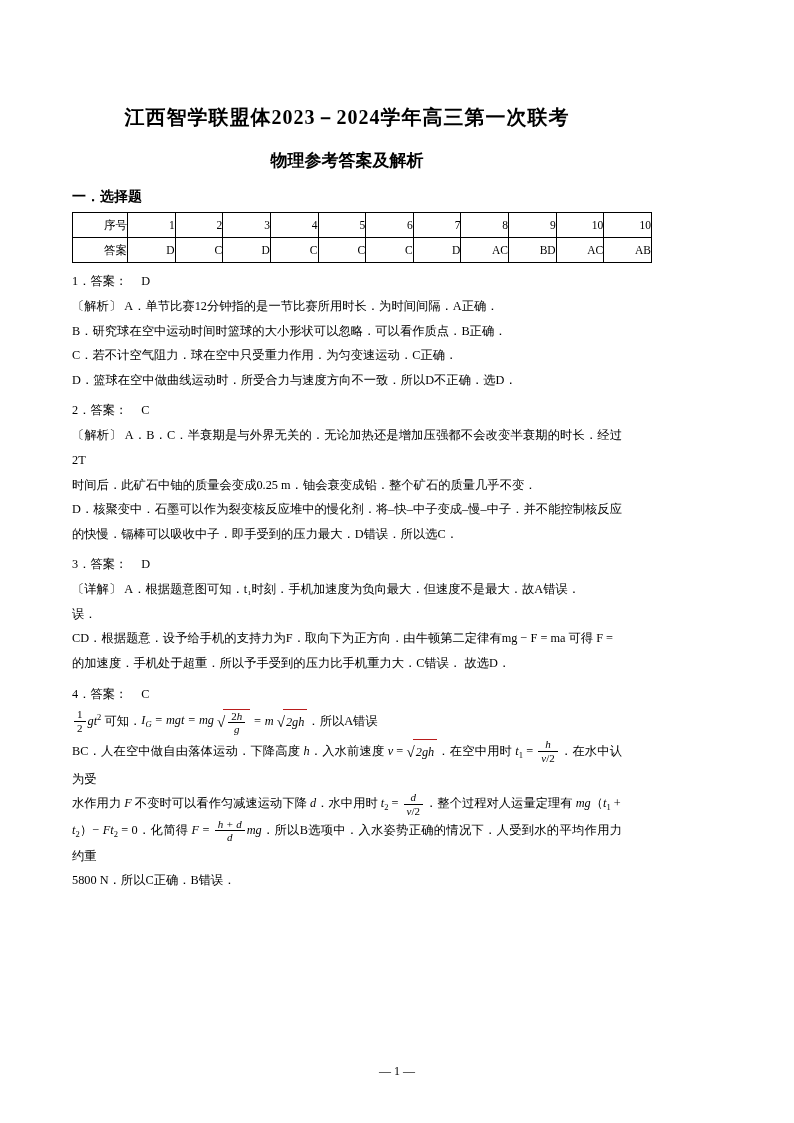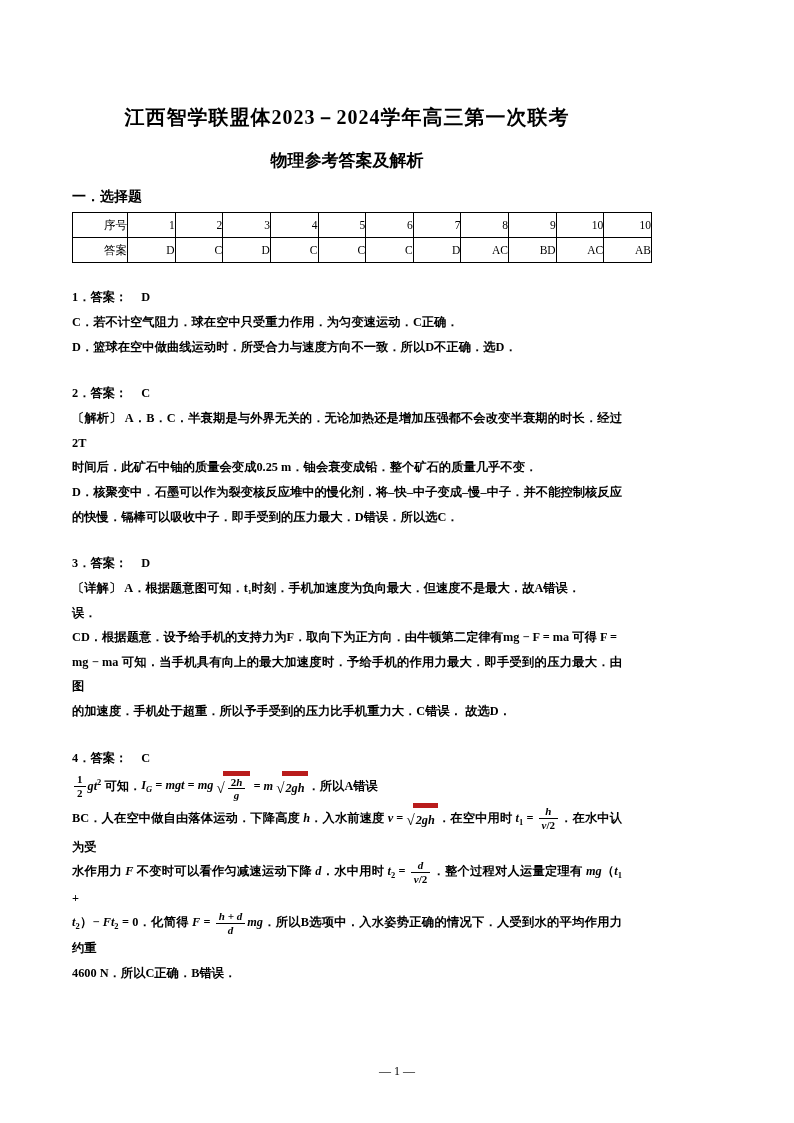--- a/index.html
+++ b/index.html
@@ -53,22 +53,21 @@
     text-align: right;
     font-size: 11.5px;
     height: 22px;
     padding: 1px 0;
     font-family: "Liberation Serif", "DejaVu Serif", serif;
   }
   table.answers td.hdr {
     width: 54px;
   }
   .qblock {
-    margin-top: 23px;
-    font-weight: bold;
+    margin-top: 7px;
   }
   .qline {
     font-size: 12.3px;
     line-height: 1.95;
     margin: 0;
     text-align: justify;
   }
   .qnum {
     white-space: nowrap;
   }
@@ -99,21 +98,21 @@
     display: block;
     padding: 0 3px;
   }
   .sqrt {
     display: inline-block;
     vertical-align: middle;
     white-space: nowrap;
   }
   .sqrt > .radicand {
     display: inline-block;
-    border-top: 5px solid #b91c1c;
+    border-top: 1px solid #b91c1c;
     padding: 0 3px;
     margin-left: -2px;
   }
   .radsym {
     font-size: 15px;
     vertical-align: -1px;
   }
   .footer {
     position: absolute;
     bottom: 44px;
@@ -165,20 +164,22 @@
       <td>AC</td>
       <td>AB</td>
     </tr>
   </tbody>
     </table>
 
   <div class="qblock">
     <div class="qline">
       <span class="qnum">1．</span><span>答案：</span><span class="answord">D</span>
     </div>
+    <div class="para">〔解析〕 A．单节比赛12分钟指的是一节比赛所用时长．为时间间隔．A正确．</div>
+    <div class="para">B．研究球在空中运动时间时篮球的大小形状可以忽略．可以看作质点．B正确．</div>
     <div class="para">C．若不计空气阻力．球在空中只受重力作用．为匀变速运动．C正确．</div>
     <div class="para">D．篮球在空中做曲线运动时．所受合力与速度方向不一致．所以D不正确．选D．</div>
   </div>
 
   <div class="qblock">
     <div class="qline">
       <span class="qnum">2．</span><span>答案：</span><span class="answord">C</span>
     </div>
     <div class="para">〔解析〕 A．B．C．半衰期是与外界无关的．无论加热还是增加压强都不会改变半衰期的时长．经过2T</div>
     <div class="para">时间后．此矿石中铀的质量会变成0.25 m．铀会衰变成铅．整个矿石的质量几乎不变．</div>
@@ -186,21 +187,20 @@
     <div class="para">的快慢．镉棒可以吸收中子．即手受到的压力最大．D错误．所以选C．</div>
   </div>
 
   <div class="qblock">
     <div class="qline">
       <span class="qnum">3．</span><span>答案：</span><span class="answord">D</span>
     </div>
     <div class="para">〔详解〕 A．根据题意图可知．t₁时刻．手机加速度为负向最大．但速度不是最大．故A错误．</div>
     <div class="para">误．</div>
     <div class="para">CD．根据题意．设予给手机的支持力为F．取向下为正方向．由牛顿第二定律有mg − F = ma 可得 F =</div>
-    <div class="para">mg − ma 可知．当手机具有向上的最大加速度时．予给手机的作用力最大．即手受到的压力最大．由图</div>
     <div class="para">的加速度．手机处于超重．所以予手受到的压力比手机重力大．C错误． 故选D．</div>
   </div>
 
   <div class="qblock">
     <div class="qline">
       <span class="qnum">4．</span><span>答案：</span><span class="answord">C</span>
     </div>
     <div class="para">
       <span class="frac"><span class="num">1</span><span class="den">2</span></span><span class="it">gt</span><sup>2</sup> 可知．<span class="it">I<sub>G</sub> = mgt = mg</span>
       <span class="sqrt"><span class="radsym">√</span><span class="radicand"><span class="frac"><span class="num">2<span class="it">h</span></span><span class="den"><span class="it">g</span></span></span></span></span>
@@ -214,19 +214,19 @@
     </div>
     <div class="para">
       水作用力 <span class="it">F</span> 不变时可以看作匀减速运动下降 <span class="it">d</span>．水中用时 <span class="it">t</span><sub>2</sub> =
       <span class="frac"><span class="num"><span class="it">d</span></span><span class="den"><span class="it">v</span>/2</span></span>．整个过程对人运量定理有 <span class="it">mg</span>（<span class="it">t</span><sub>1</sub> +
     </div>
     <div class="para">
       <span class="it">t</span><sub>2</sub>）− <span class="it">Ft</span><sub>2</sub> = 0．化简得 <span class="it">F</span> =
       <span class="frac"><span class="num"><span class="it">h + d</span></span><span class="den"><span class="it">d</span></span></span><span class="it">mg</span>．所以B选项中．入水姿势正确的情况下．人受到水的平均作用力约重
     </div>
     <div class="para">
-      4600 N．所以C正确．B错误．
+      5800 N．所以C正确．B错误．
     </div>
   </div>
 
   <div class="footer">— 1 —</div>
 
 </div>
 
 </body></html>

